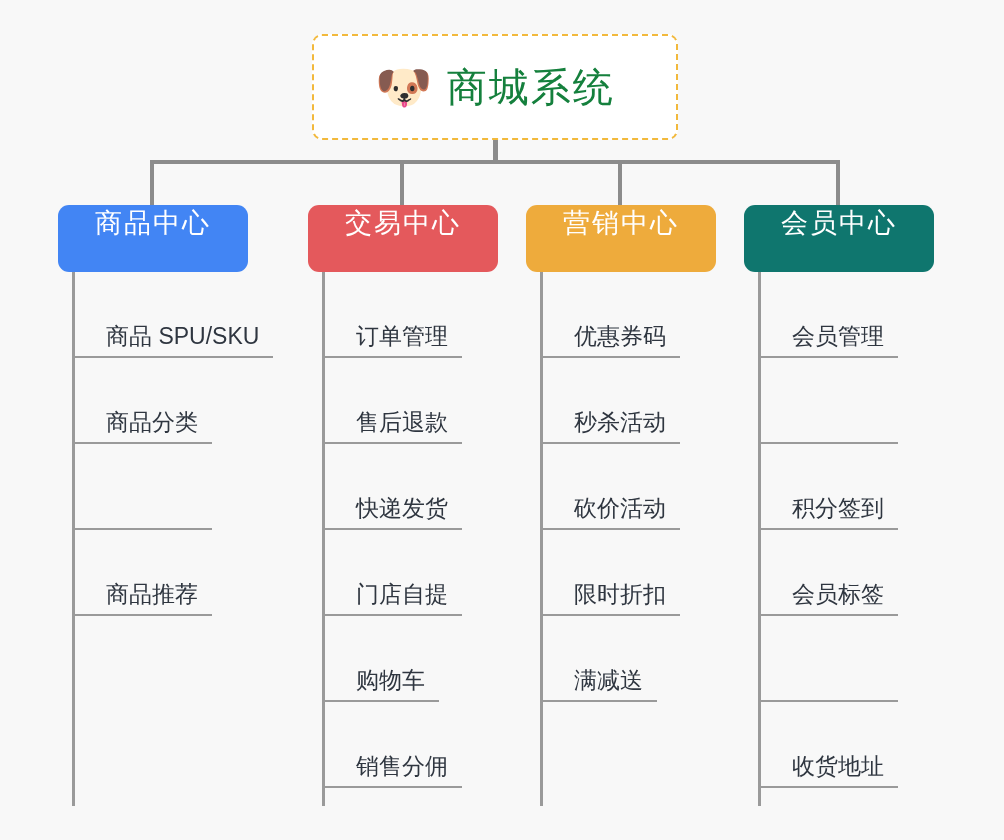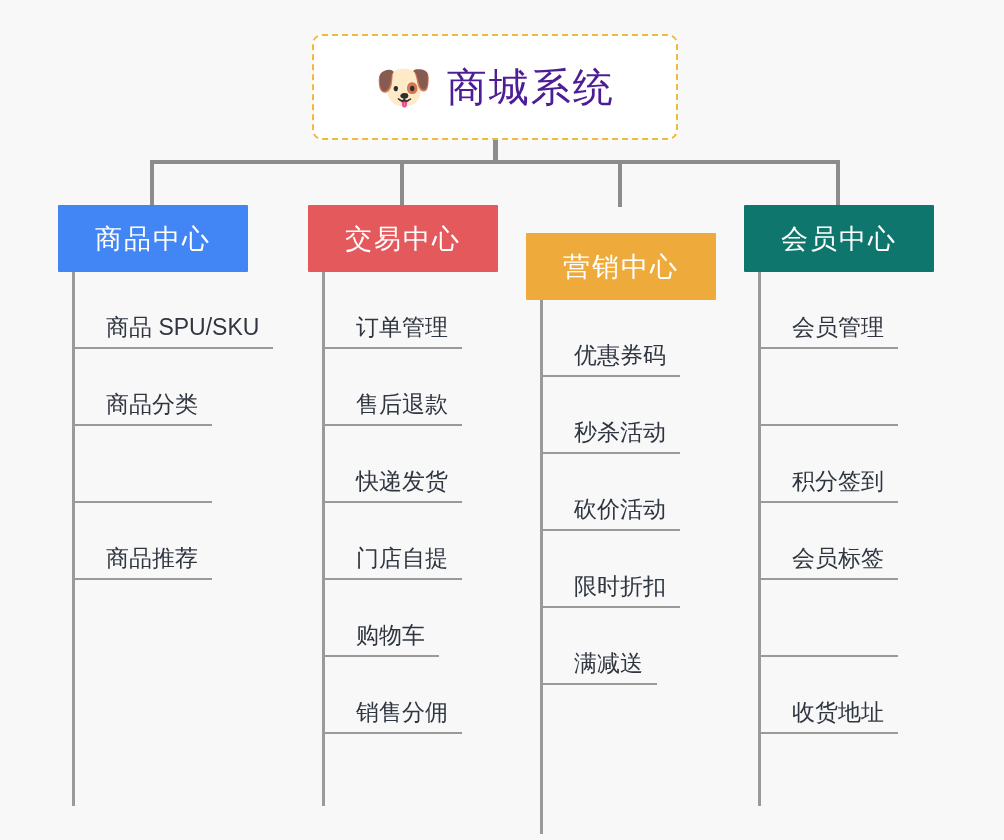--- a/index.html
+++ b/index.html
@@ -50,23 +50,23 @@
   .conn-h { height: 4px; }
 
   
   .column {
     position: absolute;
     top: 205px;
     width: 190px;
   }
   .cat-box {
     height: 67px;
-    border-radius: 1px;
+    border-radius: 11px;
     display: flex;
-    align-items: center;
+    align-items: flex-start;
     justify-content: center;
     color: #ffffff;
     font-size: 27px;
     letter-spacing: 2px;
     box-sizing: border-box;
     font-family: Liberation Mono, monospace;
   }
   .leaf-trunk {
     position: absolute;
     left: 14px;
@@ -74,21 +74,21 @@
     width: 3px;
     background: #9a9a9a;
   }
   .leaf-list {
     position: relative;
     margin: 0; padding: 0;
     list-style: none;
   }
   .leaf-item {
     position: relative;
-    height: 77px;
+    height: 86px;
     display: flex;
     align-items: flex-end;
     padding-left: 48px;
     box-sizing: border-box;
   }
   .leaf-label {
     font-size: 23px;
     color: #2f3640;
     white-space: nowrap;
     padding-bottom: 6px;
@@ -102,21 +102,21 @@
     background: #9a9a9a;
   }
 </style>
 </head>
 <body>
 
 <div id="stage" style="background: rgb(248, 248, 248);">
 
   <div id="root-card" style="border-color: rgb(242, 185, 60); background: rgb(255, 255, 255);">
     <span class="root-emoji">🐶</span>
-    <span class="root-title" style="color: #4c1d95;">商城系统</span>
+    <span class="root-title" style="color: #15803d;">商城系统</span>
   </div>
 
   <div class="conn conn-v" style="left: 493px; top: 140px; width: 5px; height: 24px; background: rgb(140, 140, 140);"></div>
   <div class="conn conn-h" style="left: 150px; top: 160px; width: 690px; height: 4px; background: rgb(140, 140, 140);"></div>
   <div class="conn conn-v" style="left: 150px; top: 160px; height: 47px; background: rgb(140, 140, 140);"></div>
   <div class="conn conn-v" style="left: 400px; top: 160px; height: 47px; background: rgb(140, 140, 140);"></div>
   <div class="conn conn-v" style="left: 618px; top: 160px; height: 47px; background: rgb(140, 140, 140);"></div>
   <div class="conn conn-v" style="left: 836px; top: 160px; height: 47px; background: rgb(140, 140, 140);"></div>
 
   <div class="column" style="left:58px;">
@@ -169,21 +169,21 @@
         <span class="leaf-label">购物车</span>
         <span class="leaf-rule" style="width: 117px;"></span>
       </li>
       <li class="leaf-item">
         <span class="leaf-label">销售分佣</span>
         <span class="leaf-rule" style="width: 140px;"></span>
       </li>
     </ul>
   </div>
 
-  <div class="column" style="left:526px;margin-top:28px;">
+  <div class="column" style="left:526px;">
     <div class="cat-box" style="background: rgb(238, 171, 60);">
       <span>营销中心</span>
     </div>
     <div class="leaf-trunk" style="height: 534px;"></div>
     <ul class="leaf-list">
       <li class="leaf-item">
         <span class="leaf-label">优惠券码</span>
         <span class="leaf-rule" style="width: 140px;"></span>
       </li>
       <li class="leaf-item">

